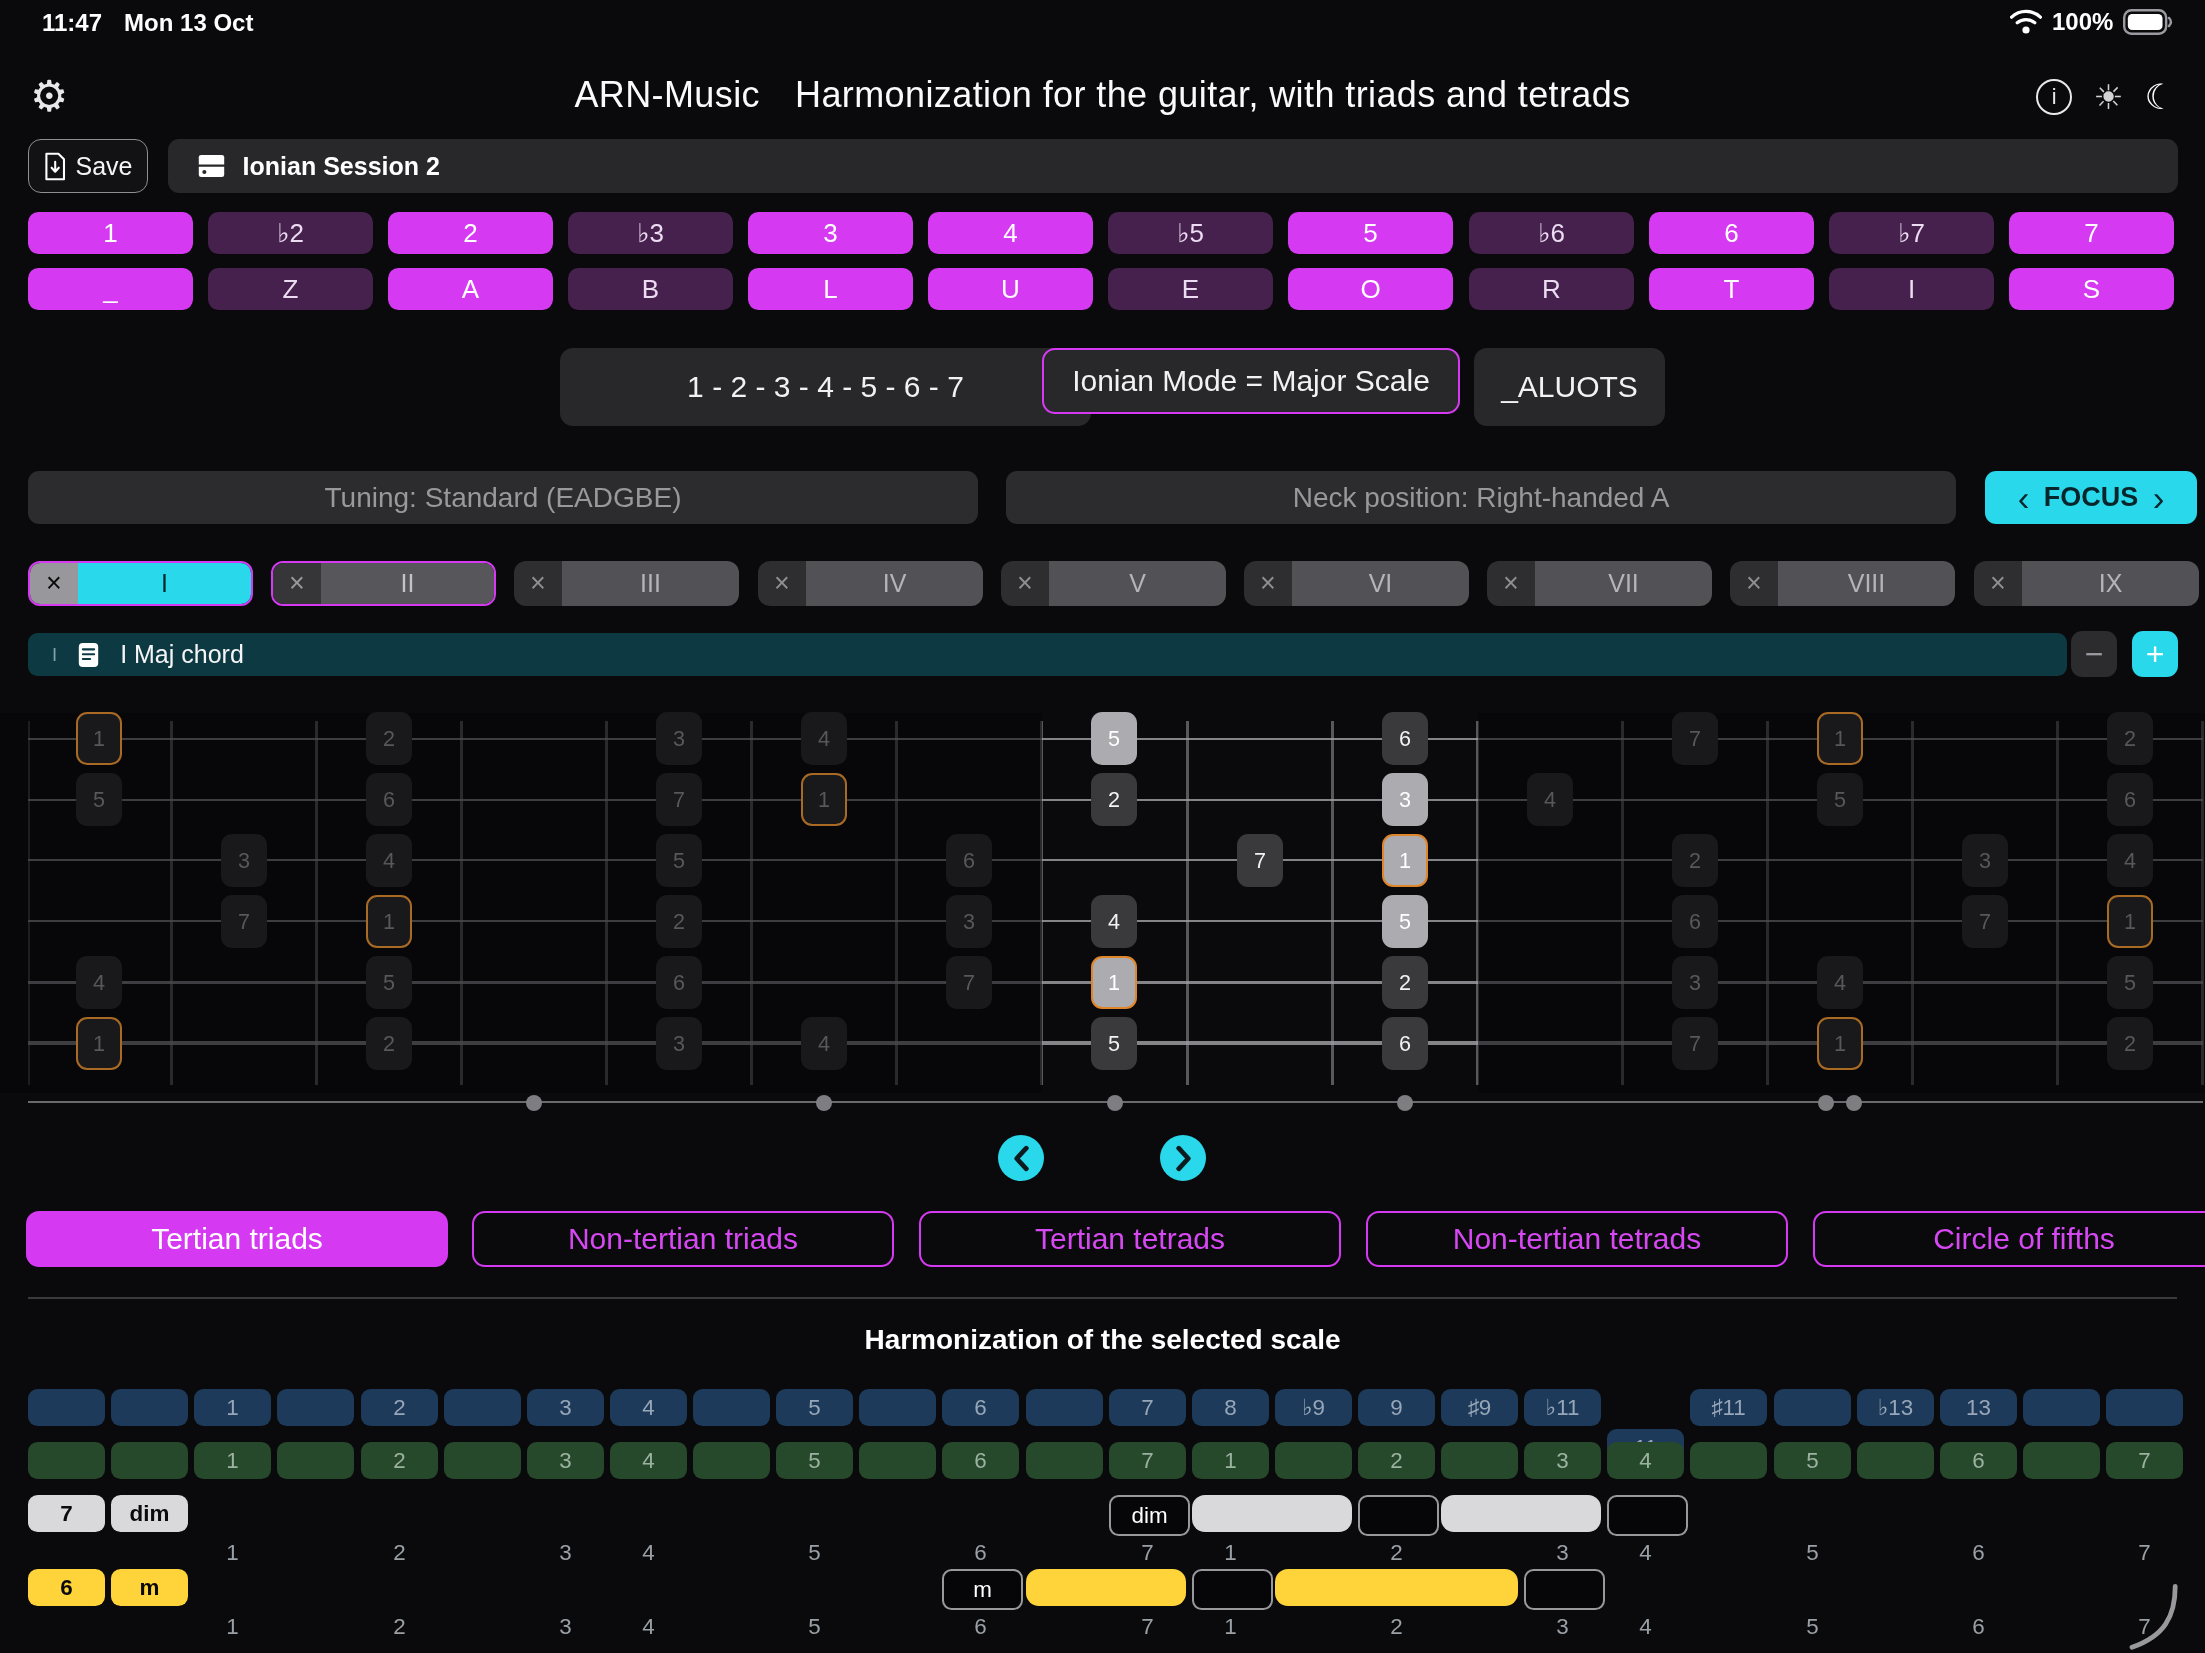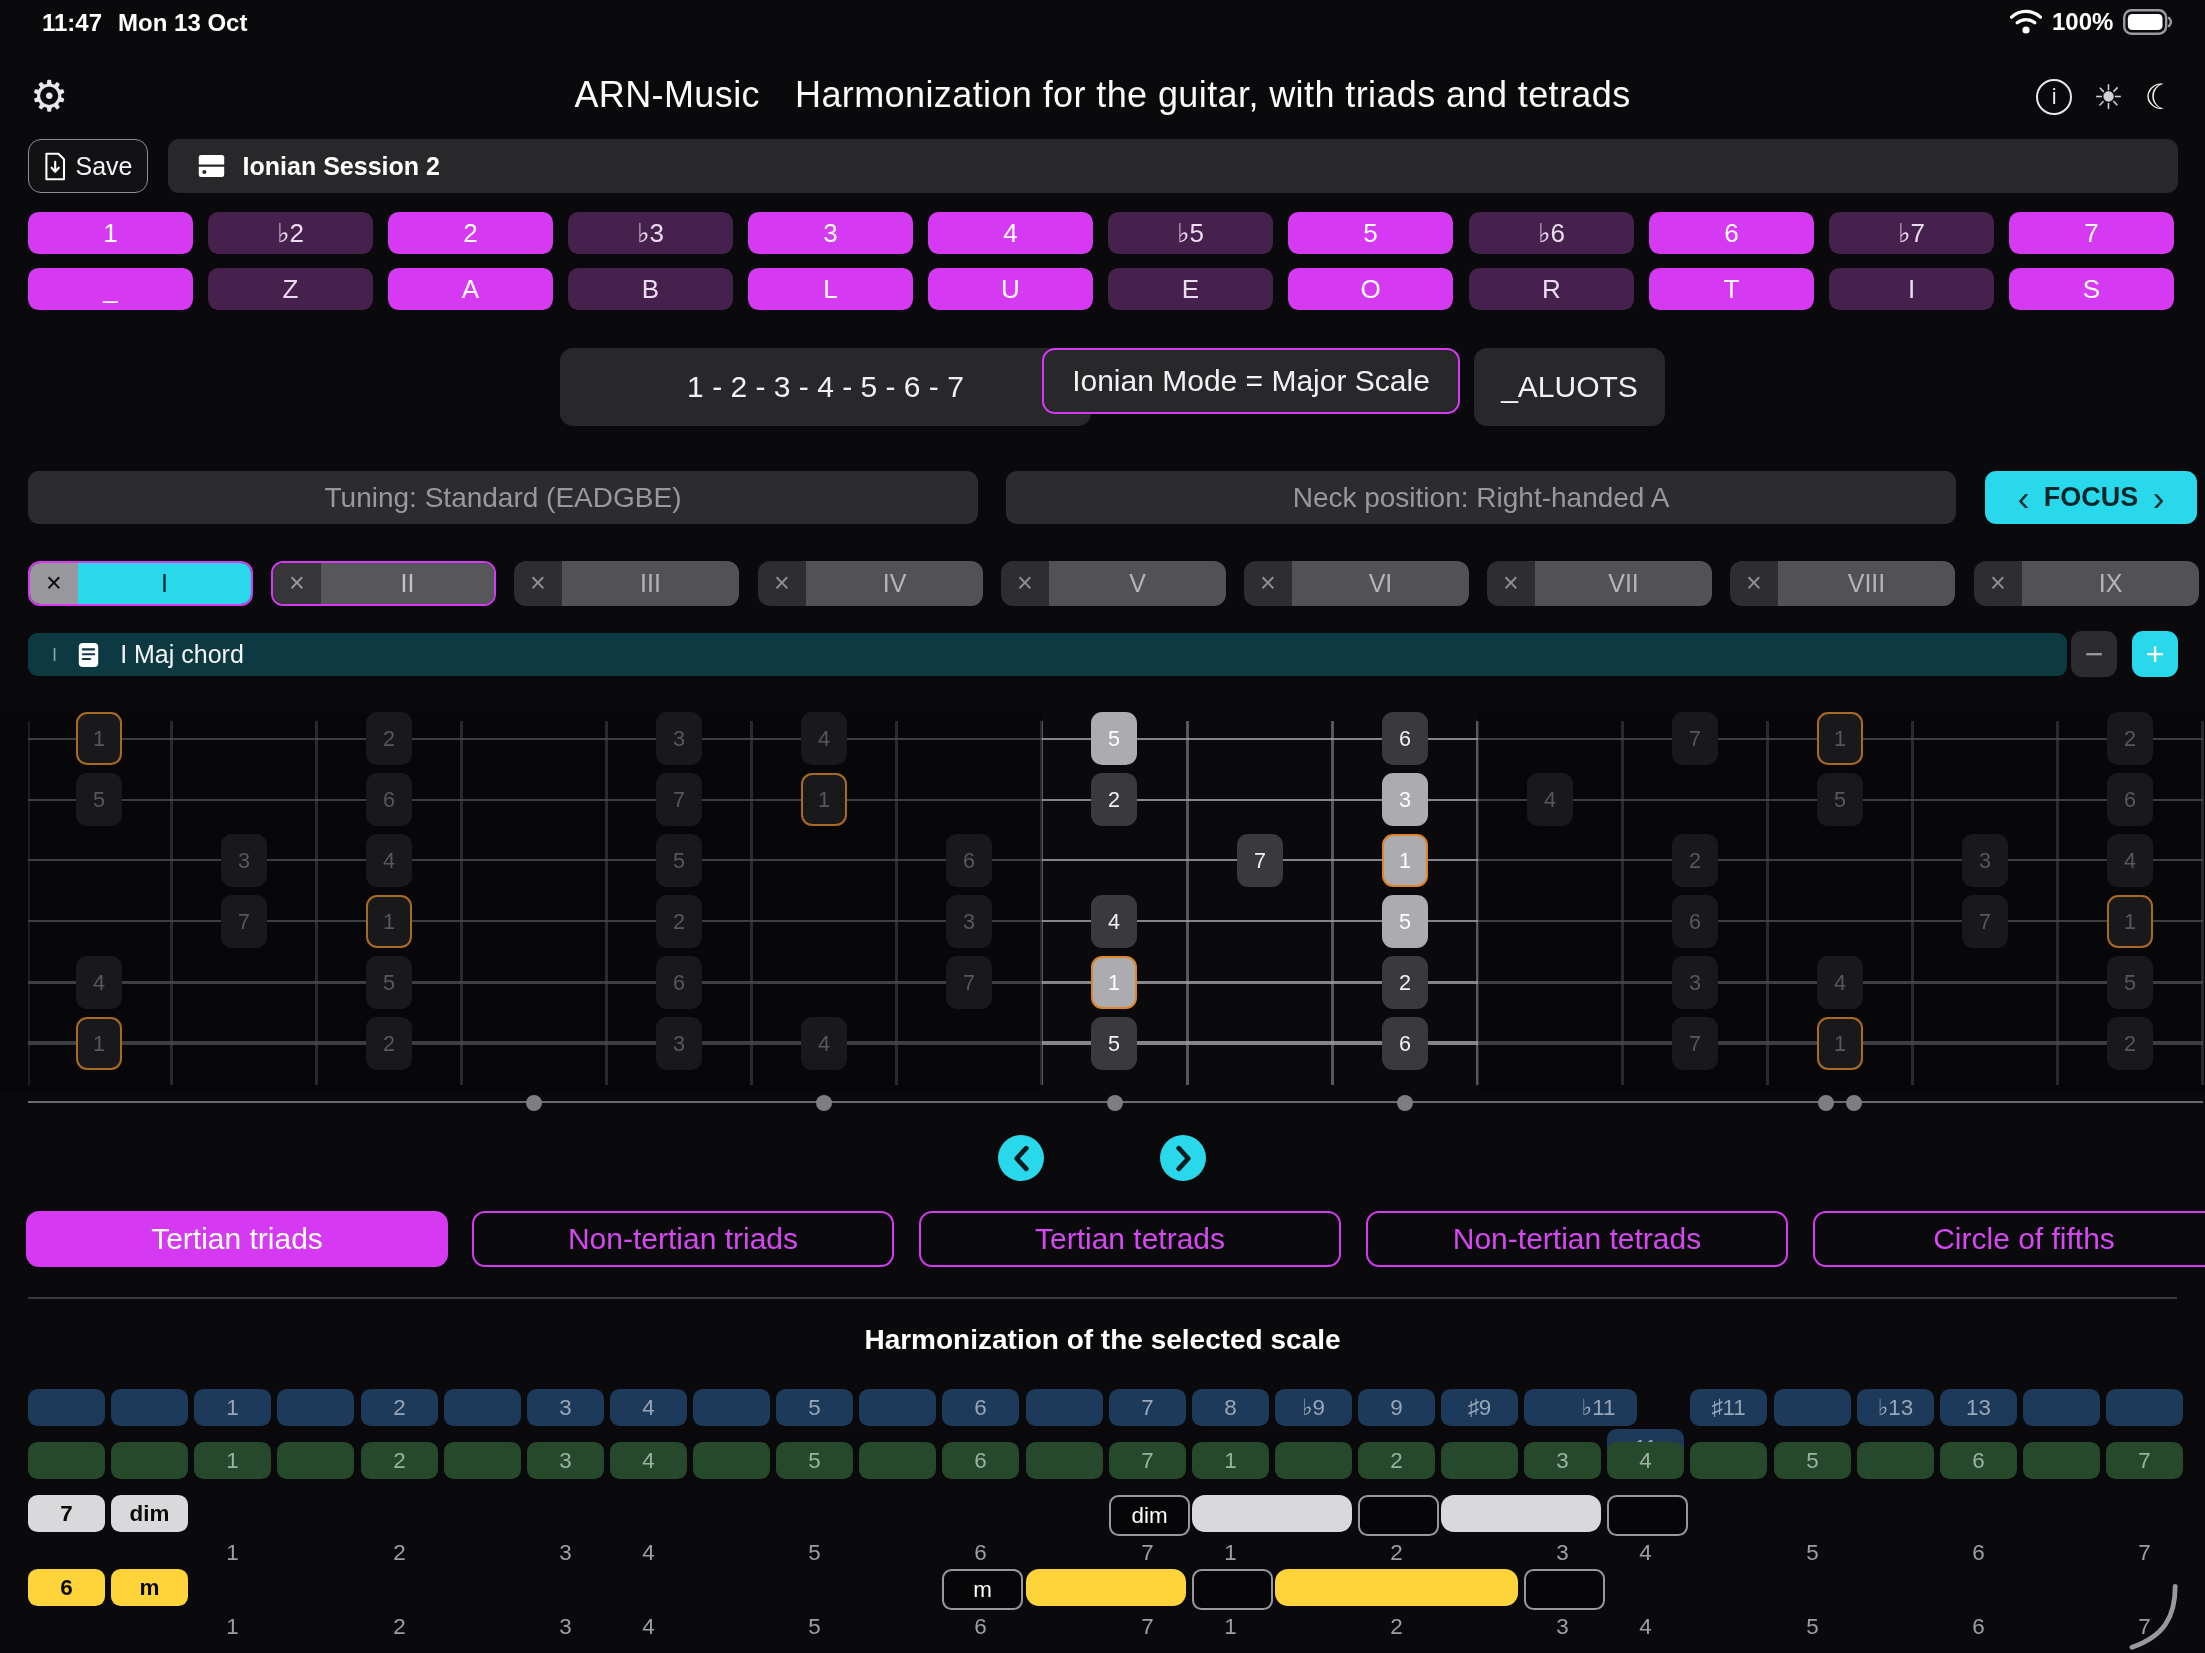--- a/index.html
+++ b/index.html
@@ -79,21 +79,21 @@
   .p-span{position:absolute;height:37px;border-radius:13px;}
   .deg-lbl{position:absolute;width:77px;text-align:center;font-size:22.4px;color:#9aa0a6;}
   #corner-curve{left:2124px;top:1583px;}
 </style>
 </head>
 <body>
 
 <div id="app">
 
   <div id="statusbar" class="abs flex">
-    <div class="flex" style="margin-left:42px;gap:16px;">
+    <div class="flex" style="margin-left:42px;gap:22px;">
       <span class="sb-text">11:47</span>
       <span class="sb-text">Mon 13 Oct</span>
     </div>
     <div class="flex" style="position:absolute;right:32px;top:8px;gap:9.6px;">
       <svg width="32" height="26" viewBox="0 0 40 32">
         <path d="M2 10 A26 26 0 0 1 38 10" stroke="#fff" stroke-width="4" fill="none" stroke-linecap="round"></path>
         <path d="M9 17 A17 17 0 0 1 31 17" stroke="#fff" stroke-width="4" fill="none" stroke-linecap="round"></path>
         <circle cx="20" cy="26" r="4.5" fill="#fff"></circle>
       </svg>
       <span class="sb-text">100%</span>
@@ -349,21 +349,21 @@
     <div class="pill p-navy abs" style="left: 693px; top: 1389px;"></div>
     <div class="pill p-navy abs" style="left: 776px; top: 1389px;">5</div>
     <div class="pill p-navy abs" style="left: 859px; top: 1389px;"></div>
     <div class="pill p-navy abs" style="left: 942px; top: 1389px;">6</div>
     <div class="pill p-navy abs" style="left: 1026px; top: 1389px;"></div>
     <div class="pill p-navy abs" style="left: 1109px; top: 1389px;">7</div>
     <div class="pill p-navy abs" style="left: 1192px; top: 1389px;">8</div>
     <div class="pill p-navy abs" style="left: 1275px; top: 1389px;">♭9</div>
     <div class="pill p-navy abs" style="left: 1358px; top: 1389px;">9</div>
     <div class="pill p-navy abs" style="left: 1441px; top: 1389px;">♯9</div>
-    <div class="pill p-navy abs" style="left: 1524px; top: 1389px; padding-left: 36px;">♭11</div>
+    <div class="pill p-navy abs" style="left: 1524px; top: 1389px;">♭11</div>
     <div class="pill p-navy abs" style="left: 1607px; top: 1429px;">11</div>
     <div class="pill p-navy abs" style="left: 1690px; top: 1389px;">♯11</div>
     <div class="pill p-navy abs" style="left: 1774px; top: 1389px;"></div>
     <div class="pill p-navy abs" style="left: 1857px; top: 1389px;">♭13</div>
     <div class="pill p-navy abs" style="left: 1940px; top: 1389px;">13</div>
     <div class="pill p-navy abs" style="left: 2023px; top: 1389px;"></div>
     <div class="pill p-navy abs" style="left: 2106px; top: 1389px;"></div>
     <div class="pill p-green abs" style="left: 28px; top: 1442px;"></div>
     <div class="pill p-green abs" style="left: 111px; top: 1442px;"></div>
     <div class="pill p-green abs" style="left: 194px; top: 1442px;">1</div>

